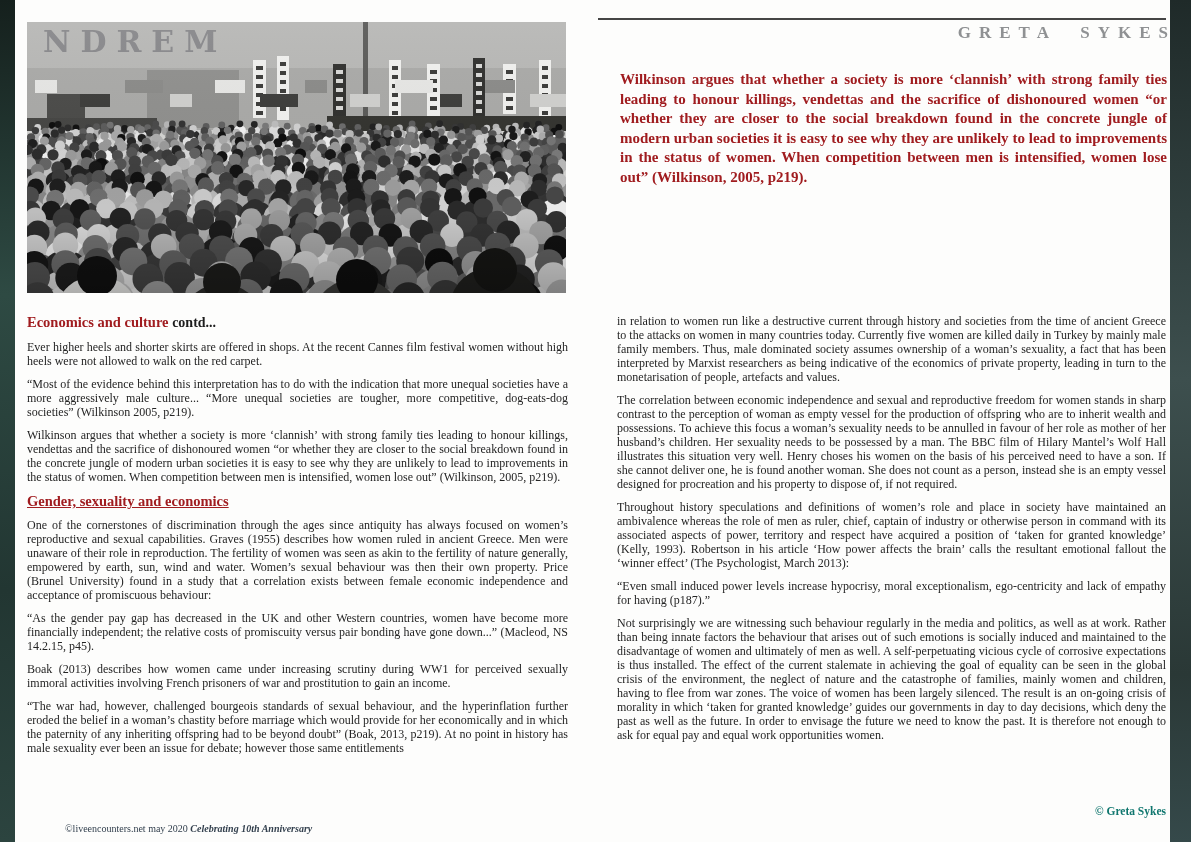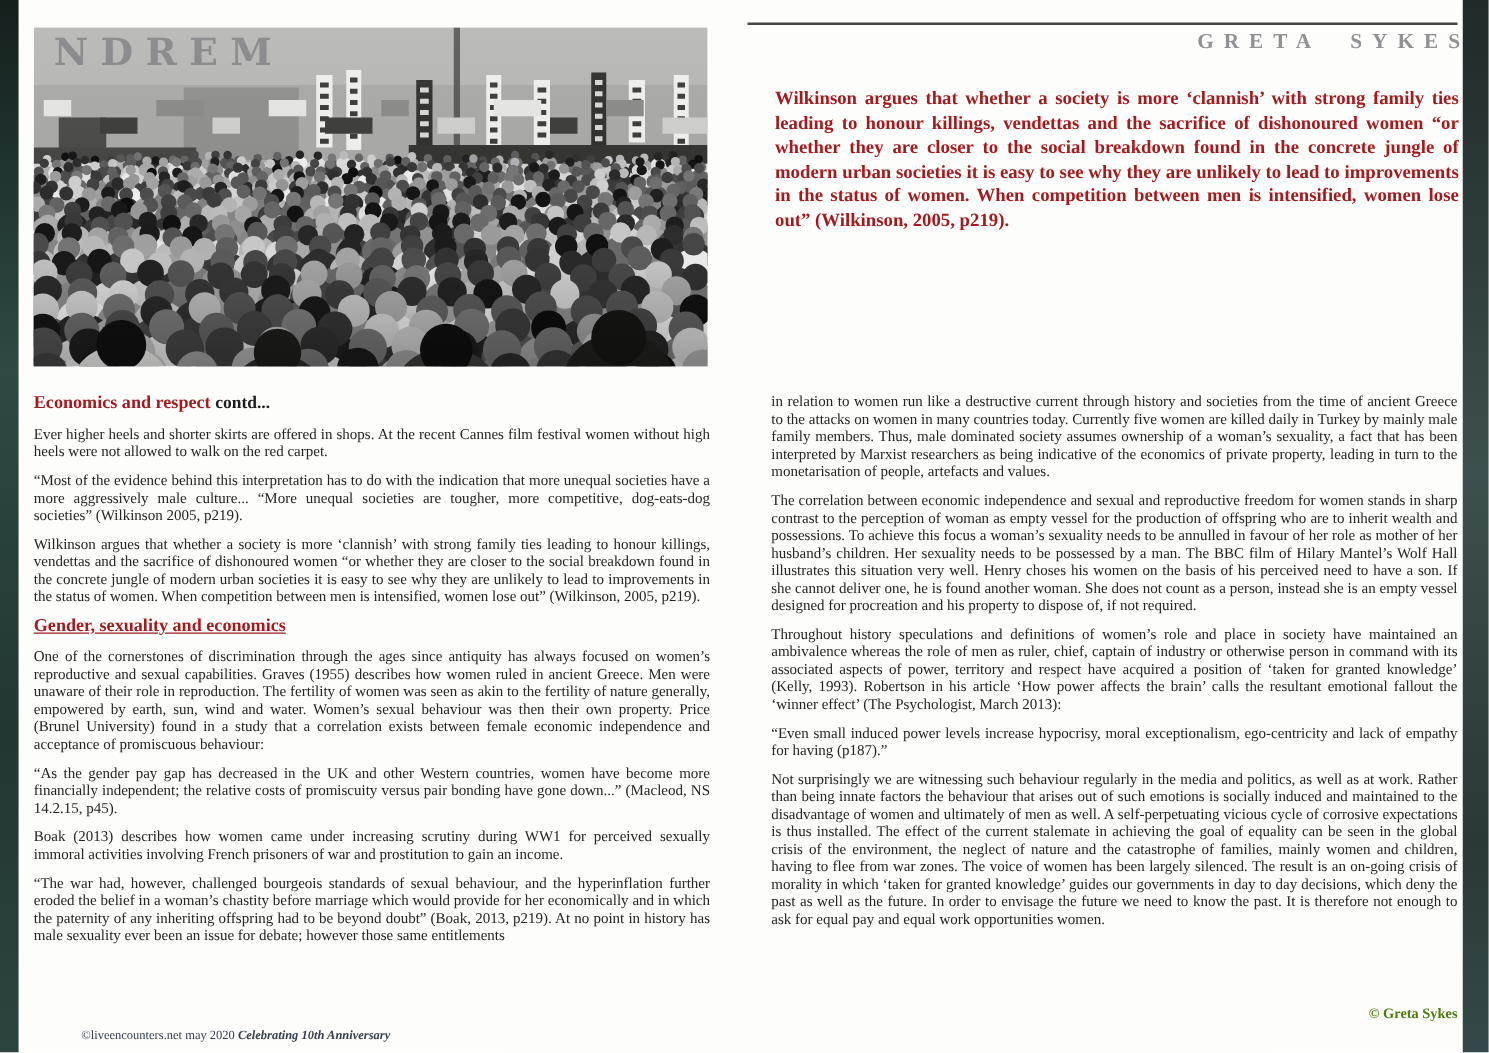--- a/index.html
+++ b/index.html
@@ -29,21 +29,21 @@
   .col{position:absolute;top:314px;text-align:justify;font-size:12px;line-height:14px;color:#242424;}
   .col.left{left:12px;width:541px;}
   .col.right{left:602px;width:549px;}
   .col p{margin:0 0 9px 0;}
   .col h3{font-size:14.5px;line-height:16px;color:#a01c1f;margin:0 0 9px 0;font-weight:bold;}
   .col h3.second{margin-top:6px;text-decoration:underline;}
   .contd{color:#1d1d1d;font-size:14px;}
 
   .footer-left{position:absolute;left:50px;top:823px;font-size:10px;color:#33404e;}
   .footer-left .anniv{font-style:italic;font-weight:bold;}
-  .footer-right{position:absolute;left:602px;top:805px;width:549px;text-align:right;color:#4d7c0f;}
+  .footer-right{position:absolute;left:602px;top:805px;width:549px;text-align:right;color:#0f766e;}
   .footer-right .name{font-weight:bold;font-size:11.5px;line-height:13px;}
   .footer-right .credit{font-size:10px;line-height:12px;}
 </style>
 </head>
 <body>
 
 <div class="bg-strip left"></div>
 <div class="bg-strip right"></div>
 
 <div class="page">
@@ -1153,21 +1153,21 @@
           <circle cx="468" cy="248" r="22" fill="#151513"></circle>
           <rect x="446" y="276" width="46" height="30" rx="8" fill="#0a0a0a"></rect>
         </g>
       <rect width="539" height="271" fill="url(#vg)"></rect>
     </svg>
   </figure>
 
   <div class="pullquote">Wilkinson argues that whether a society is more ‘clannish’ with strong family ties leading to honour killings, vendettas and the sacrifice of dishonoured women “or whether they are closer to the social breakdown found in the concrete jungle of modern urban societies it is easy to see why they are unlikely to lead to improvements in the status of women. When competition between men is intensified, women lose out” (Wilkinson, 2005, p219).</div>
 
   <div class="col left">
-    <h3><span>Economics and respect</span> <span class="contd">contd...</span></h3>
+    <h3><span>Economics and culture</span> <span class="contd">contd...</span></h3>
     <p>Ever higher heels and shorter skirts are offered in shops. At the recent Cannes film festival women without high heels were not allowed to walk on the red carpet.</p>
     <p>“Most of the evidence behind this interpretation has to do with the indication that more unequal societies have a more aggressively male culture... “More unequal societies are tougher, more competitive, dog-eats-dog societies” (Wilkinson 2005, p219).</p>
     <p>Wilkinson argues that whether a society is more ‘clannish’ with strong family ties leading to honour killings, vendettas and the sacrifice of dishonoured women “or whether they are closer to the social breakdown found in the concrete jungle of modern urban societies it is easy to see why they are unlikely to lead to improvements in the status of women. When competition between men is intensified, women lose out” (Wilkinson, 2005, p219).</p>
     <h3 class="second">Gender, sexuality and economics</h3>
     <p>One of the cornerstones of discrimination through the ages since antiquity has always focused on women’s reproductive and sexual capabilities. Graves (1955) describes how women ruled in ancient Greece. Men were unaware of their role in reproduction. The fertility of women was seen as akin to the fertility of nature generally, empowered by earth, sun, wind and water. Women’s sexual behaviour was then their own property. Price (Brunel University) found in a study that a correlation exists between female economic independence and acceptance of promiscuous behaviour:</p>
     <p>“As the gender pay gap has decreased in the UK and other Western countries, women have become more financially independent; the relative costs of promiscuity versus pair bonding have gone down...” (Macleod, NS 14.2.15, p45).</p>
     <p>Boak (2013) describes how women came under increasing scrutiny during WW1 for perceived sexually immoral activities involving French prisoners of war and prostitution to gain an income.</p>
     <p>“The war had, however, challenged bourgeois standards of sexual behaviour, and the hyperinflation further eroded the belief in a woman’s chastity before marriage which would provide for her economically and in which the paternity of any inheriting offspring had to be beyond doubt” (Boak, 2013, p219). At no point in history has male sexuality ever been an issue for debate; however those same entitlements</p>
   </div>
 

